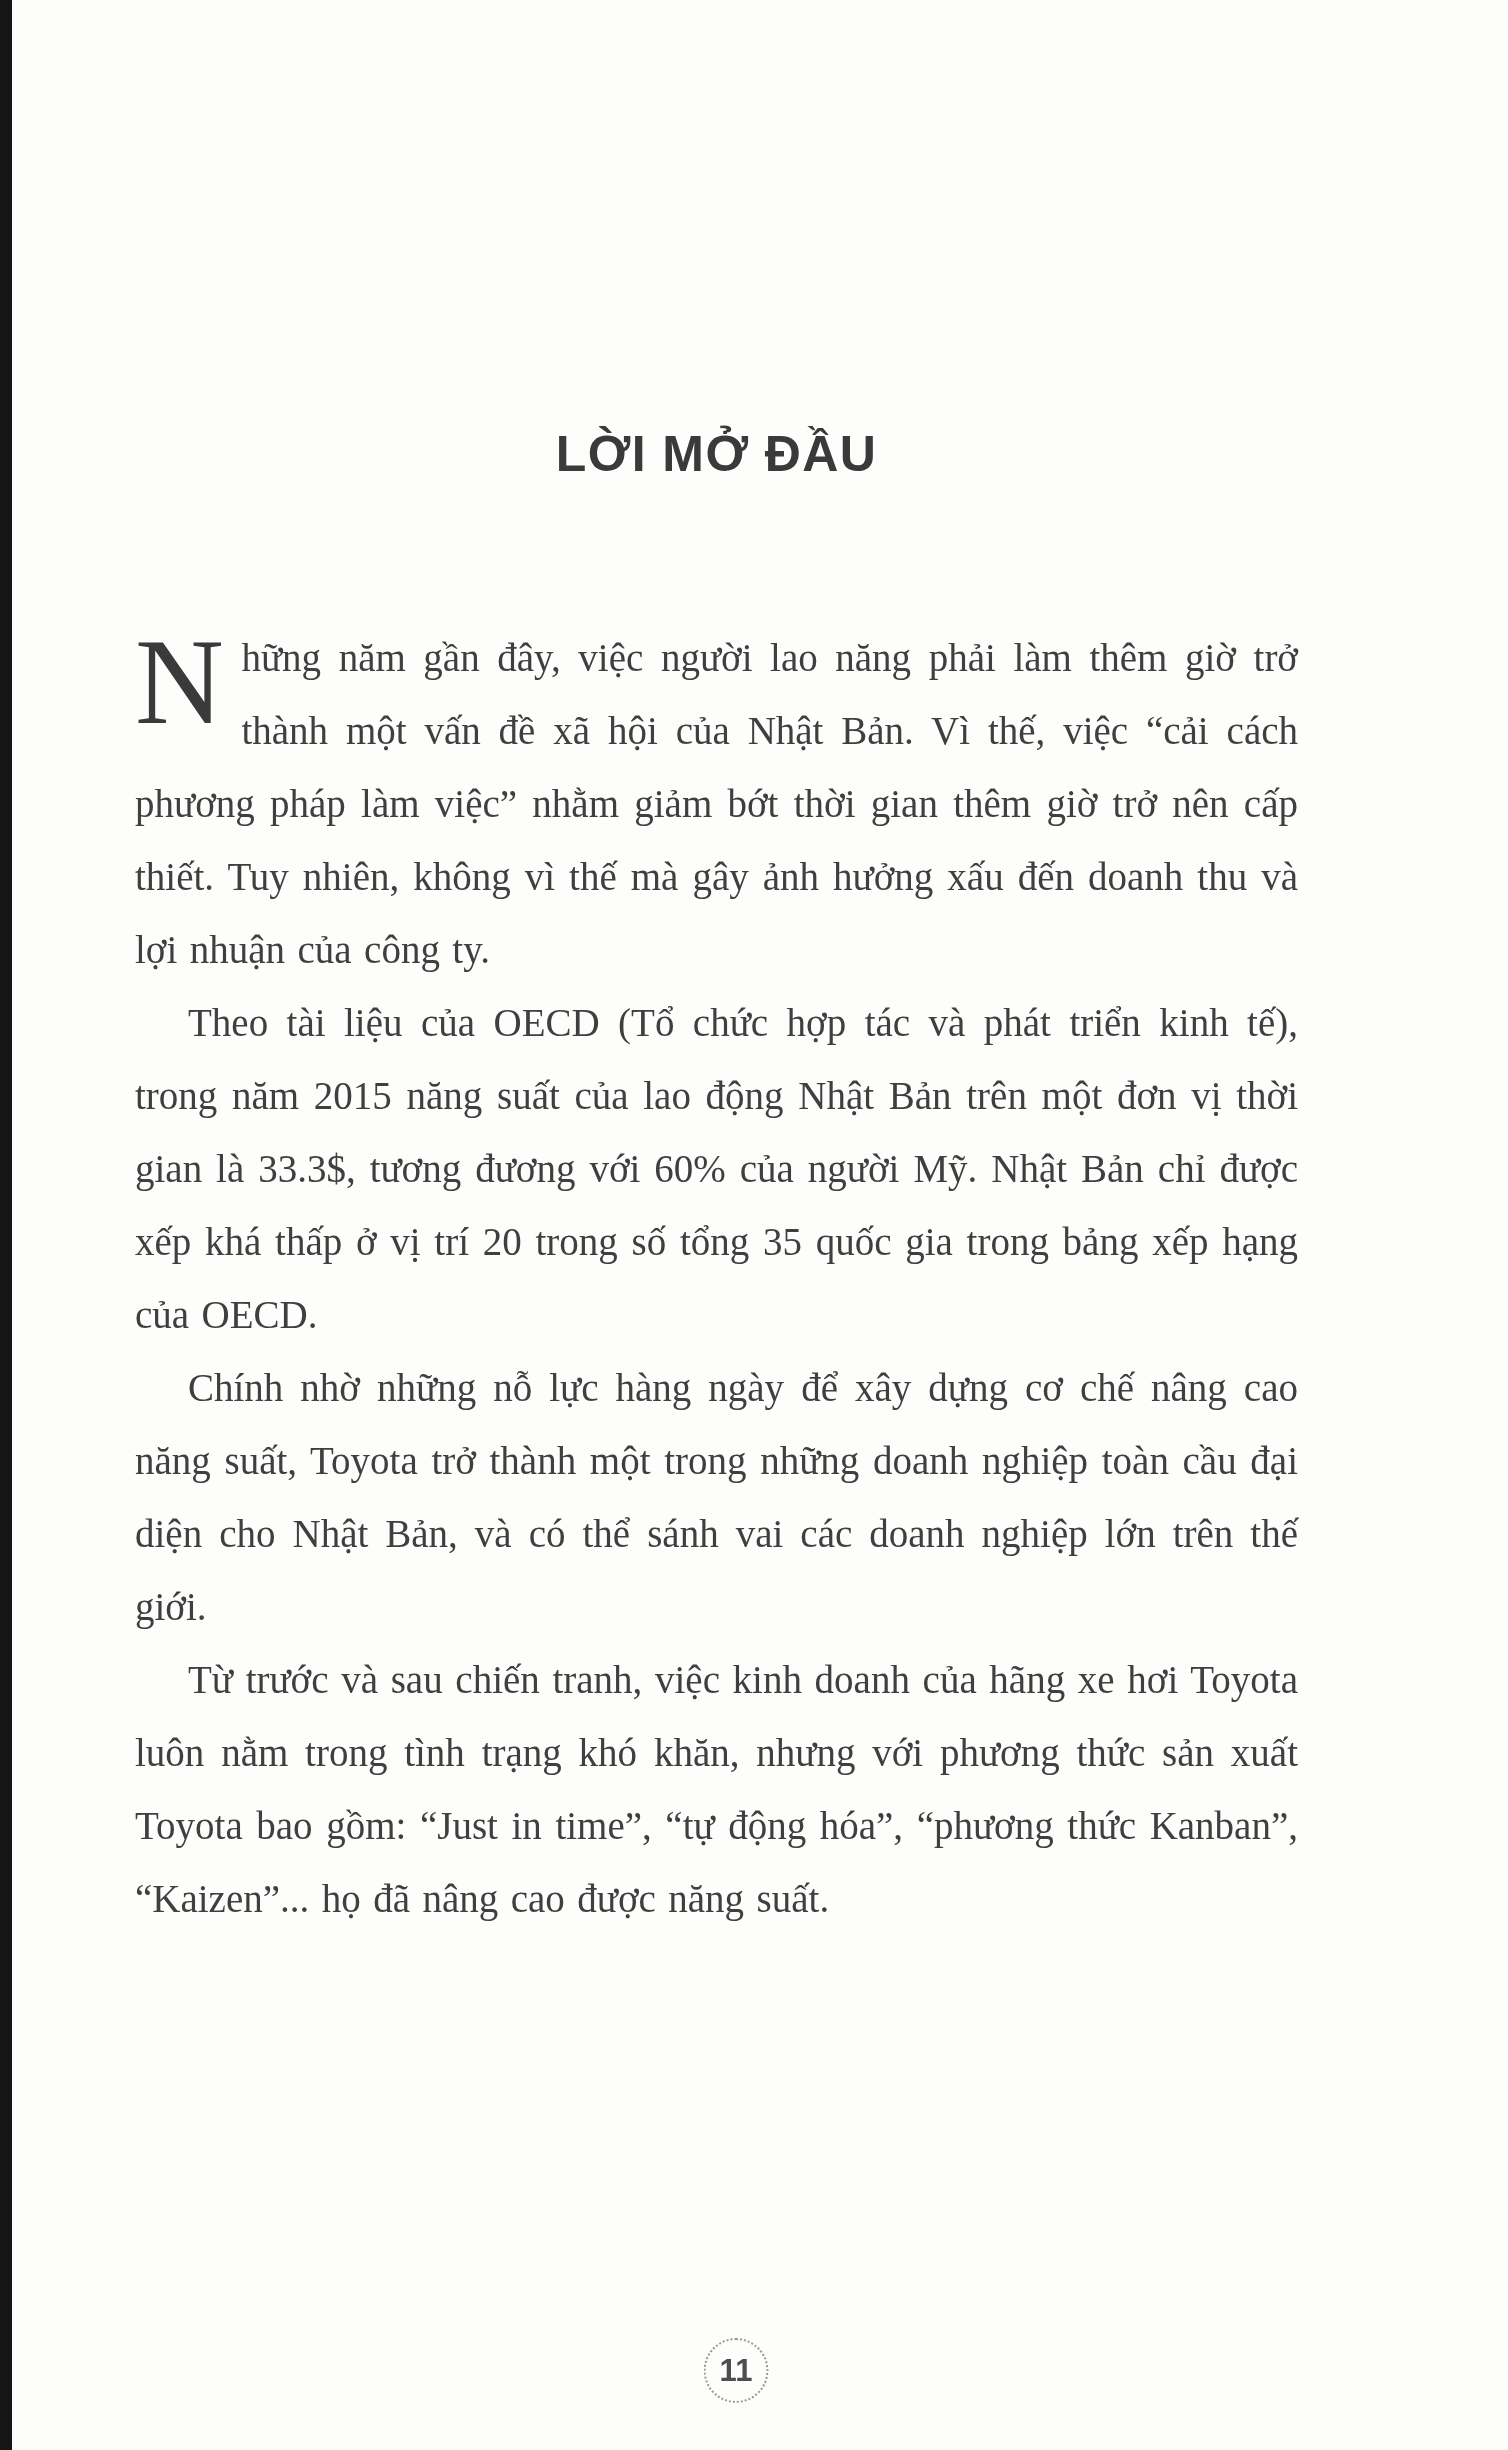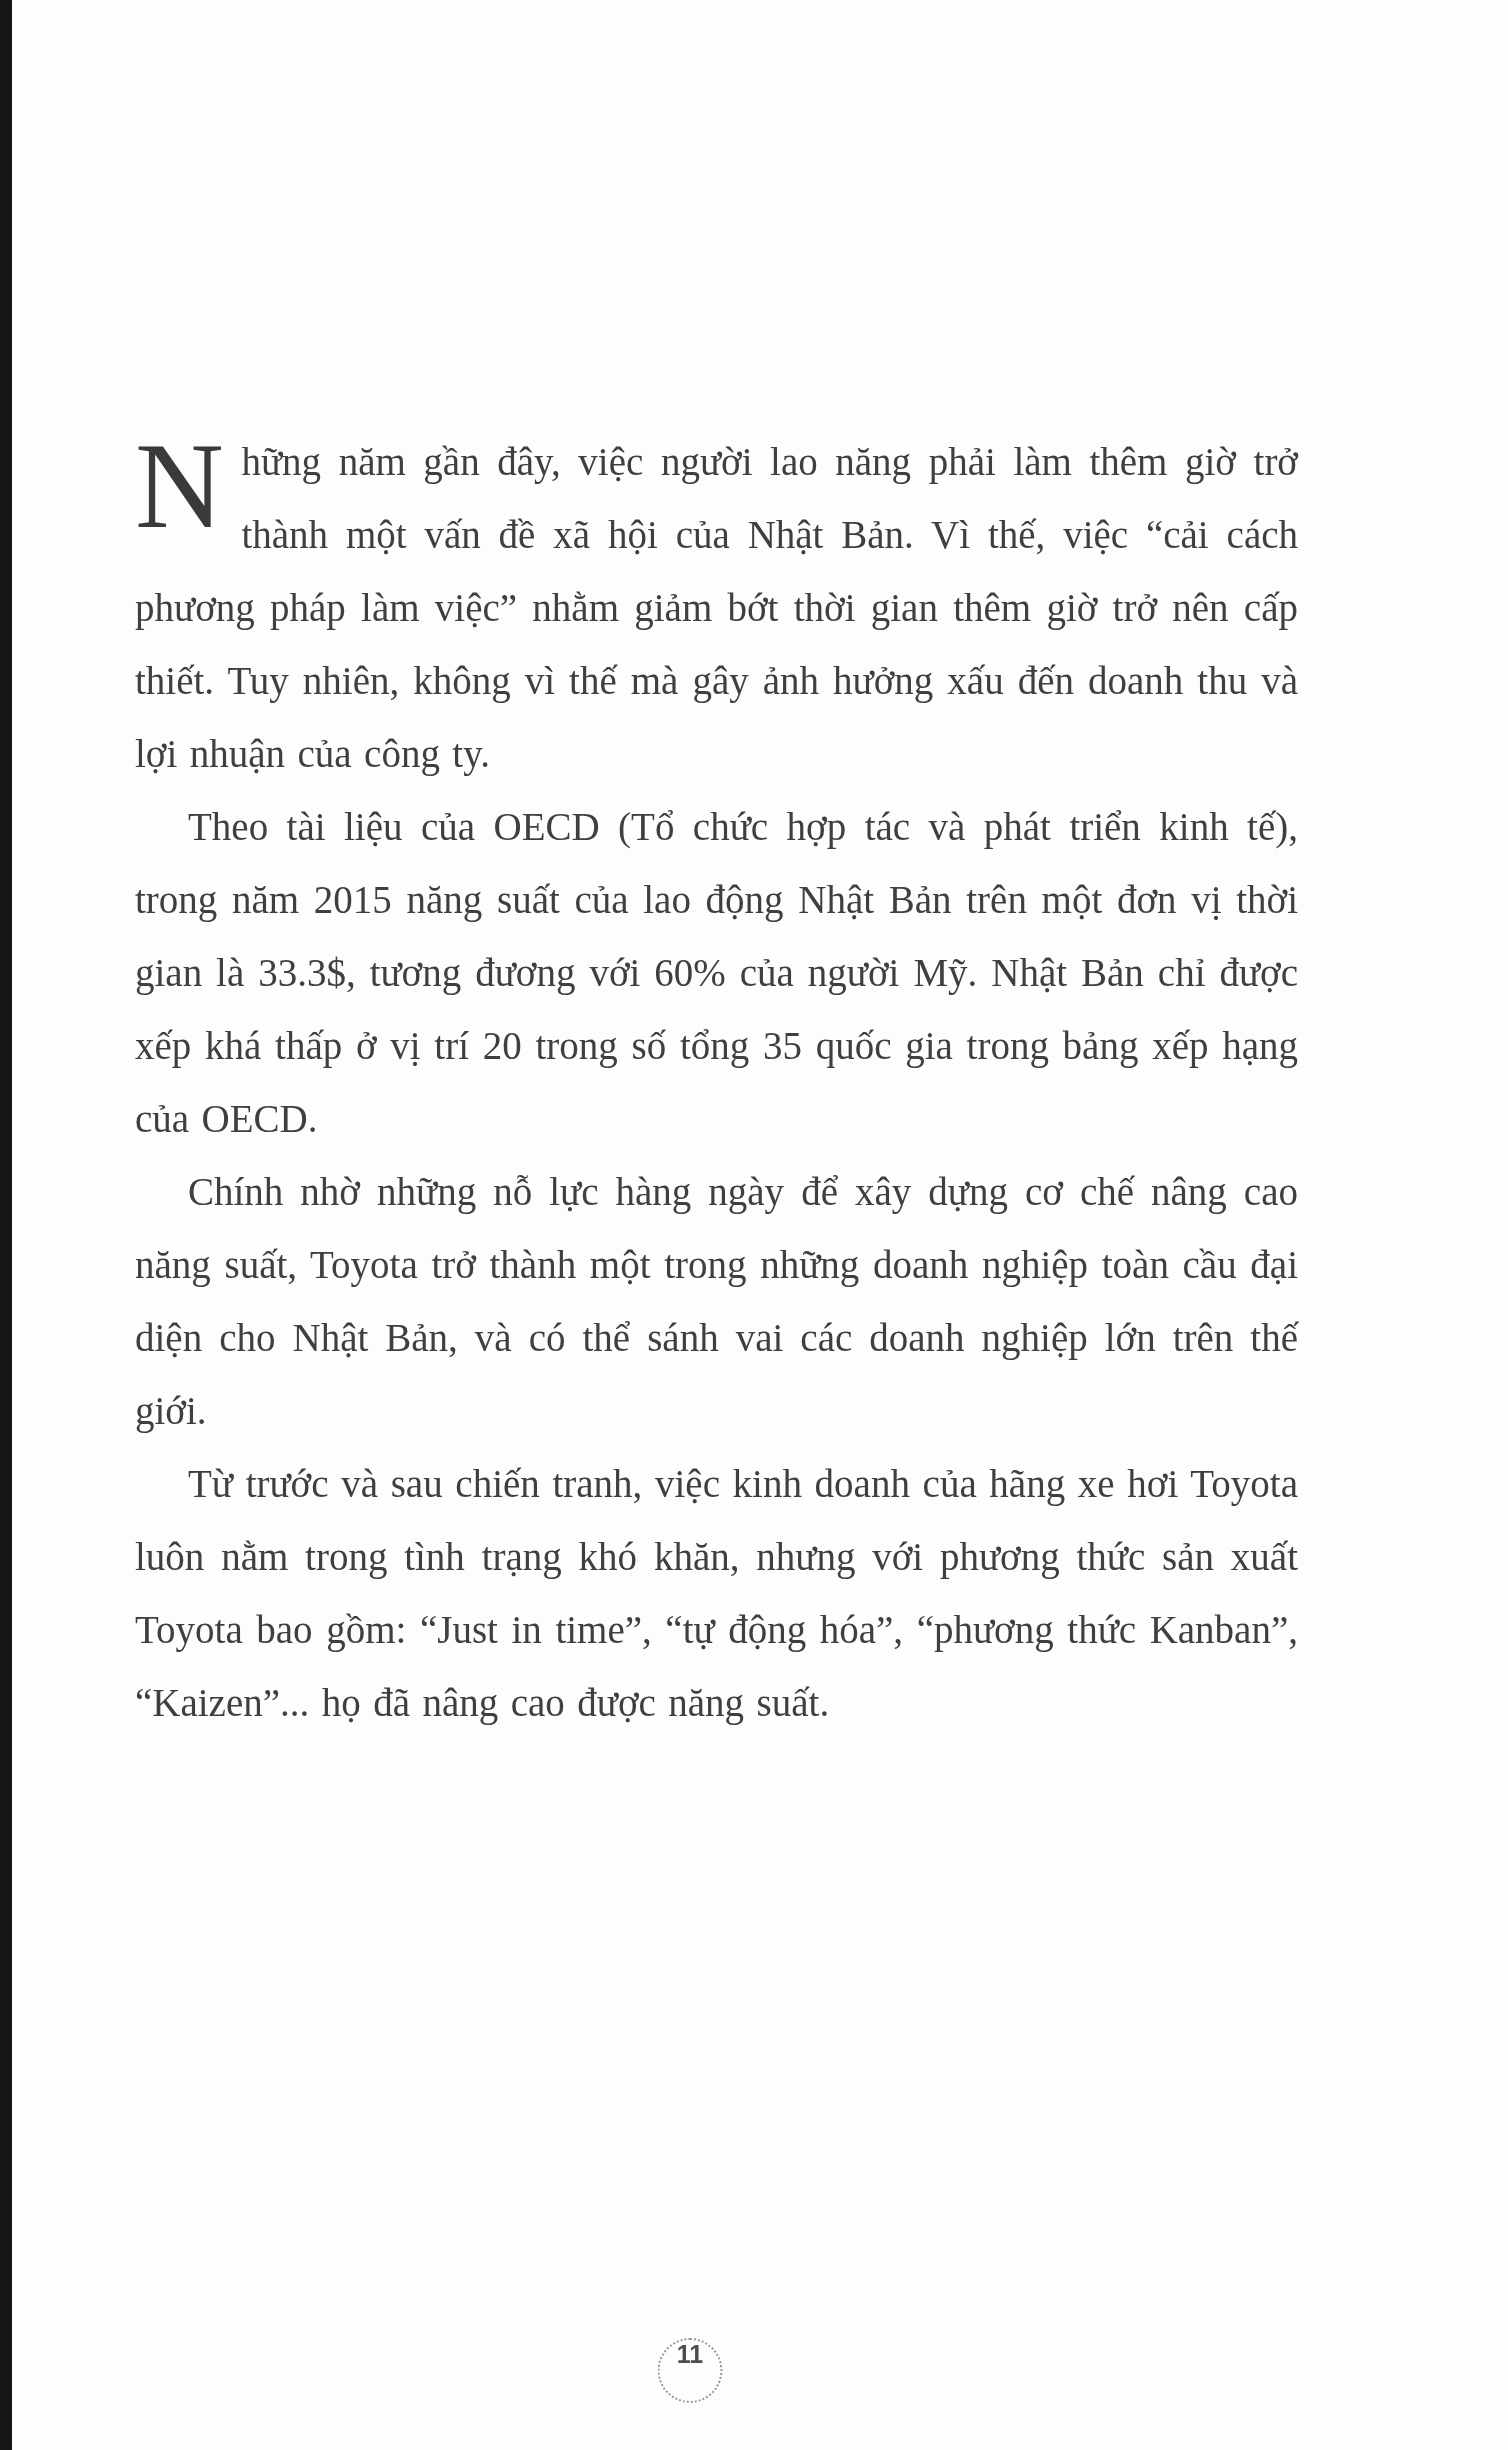--- a/index.html
+++ b/index.html
@@ -53,46 +53,48 @@
   .dropcap {
     float: left;
     font-size: 123px;
     line-height: 107px;
     padding: 6.8px 17.6px 0 0;
     color: #3a3a3a;
     font-family: "Liberation Serif", serif;
   }
   .page-number-badge {
     position: absolute;
-    left: 690px;
+    left: 736px;
     bottom: 47px;
     transform: translateX(-50%);
     width: 65px;
     height: 65px;
     box-sizing: border-box;
     border: 2.7px dotted #999;
     border-radius: 50%;
     display: flex;
+    align-items: center;
     justify-content: center;
     font-family: "Liberation Sans", sans-serif;
     font-weight: bold;
-    font-size: 25px;
+    font-size: 31px;
     color: #4d4d4d;
     background: #fdfdfc;
   }
 </style>
 </head>
 <body>
 
 <div class="page">
 
   <div class="scan-edge"></div>
 
   <div class="content">
 
+    <h1 class="page-title">LỜI MỞ ĐẦU</h1>
 
     <p class="para"><span class="dropcap">N</span><span>hững năm gần đây, việc người lao năng phải làm thêm giờ trở thành một vấn đề xã hội của Nhật Bản. Vì thế, việc “cải cách phương pháp làm việc” nhằm giảm bớt thời gian thêm giờ trở nên cấp thiết. Tuy nhiên, không vì thế mà gây ảnh hưởng xấu đến doanh thu và lợi nhuận của công ty.</span></p>
 
 
     <p class="para indent">Theo tài liệu của OECD (Tổ chức hợp tác và phát triển kinh tế), trong năm 2015 năng suất của lao động Nhật Bản trên một đơn vị thời gian là 33.3$, tương đương với 60% của người Mỹ. Nhật Bản chỉ được xếp khá thấp ở vị trí 20 trong số tổng 35 quốc gia trong bảng xếp hạng của OECD.</p>
 
     <p class="para indent">Chính nhờ những nỗ lực hàng ngày để xây dựng cơ chế nâng cao năng suất, Toyota trở thành một trong những doanh nghiệp toàn cầu đại diện cho Nhật Bản, và có thể sánh vai các doanh nghiệp lớn trên thế giới.</p>
 
     <p class="para indent">Từ trước và sau chiến tranh, việc kinh doanh của hãng xe hơi Toyota luôn nằm trong tình trạng khó khăn, nhưng với phương thức sản xuất Toyota bao gồm: “Just in time”, “tự động hóa”, “phương thức Kanban”, “Kaizen”... họ đã nâng cao được năng suất.</p>
 

